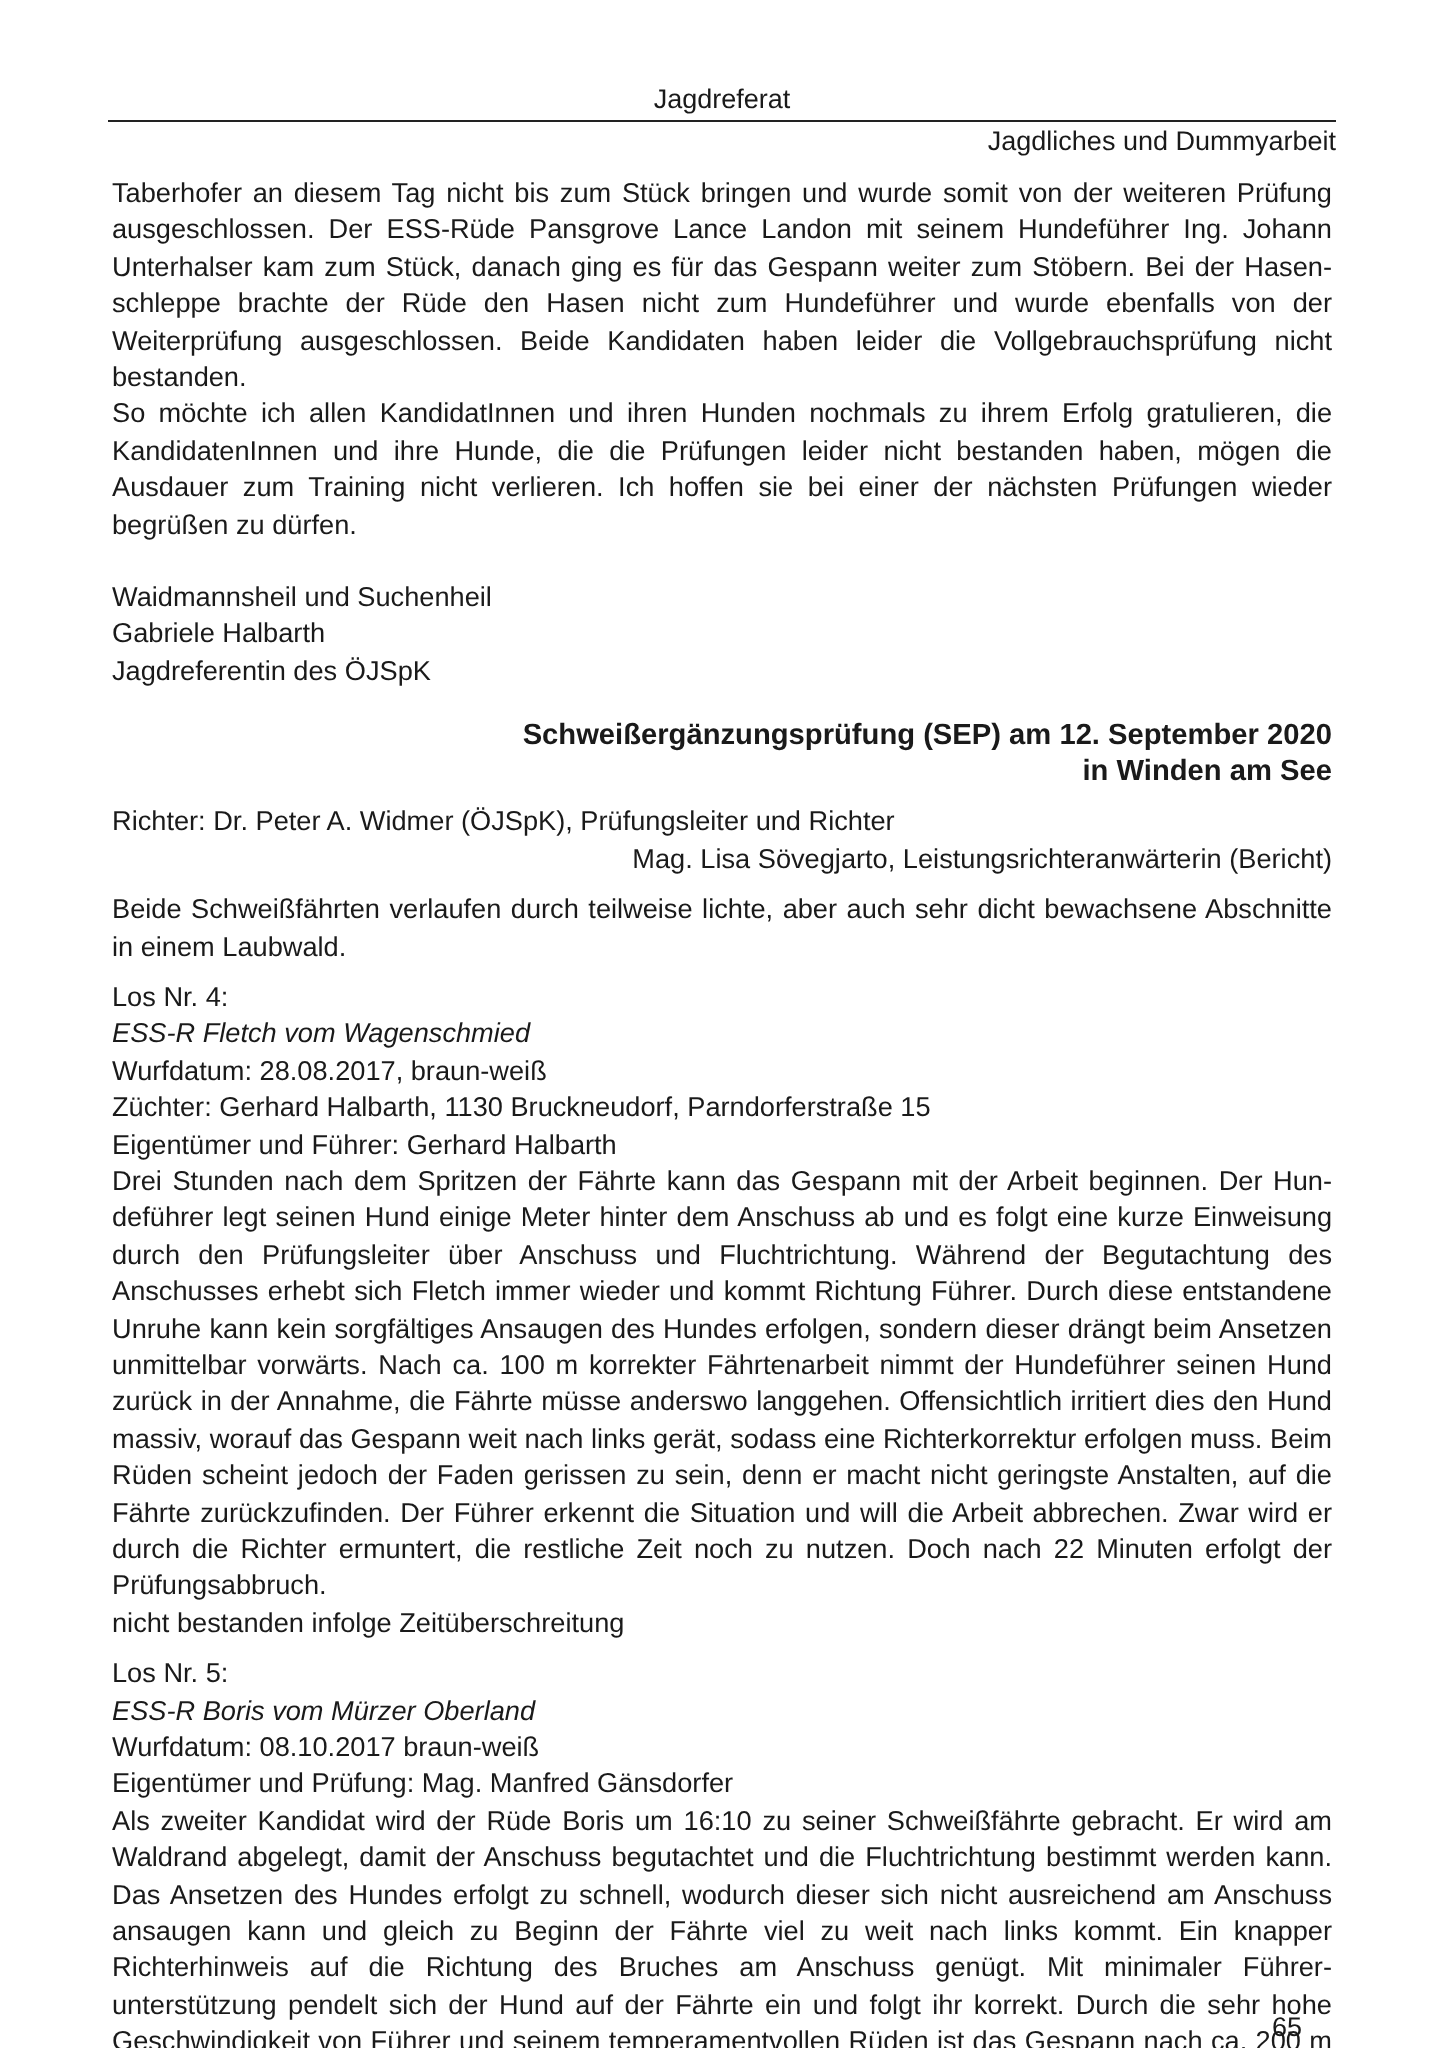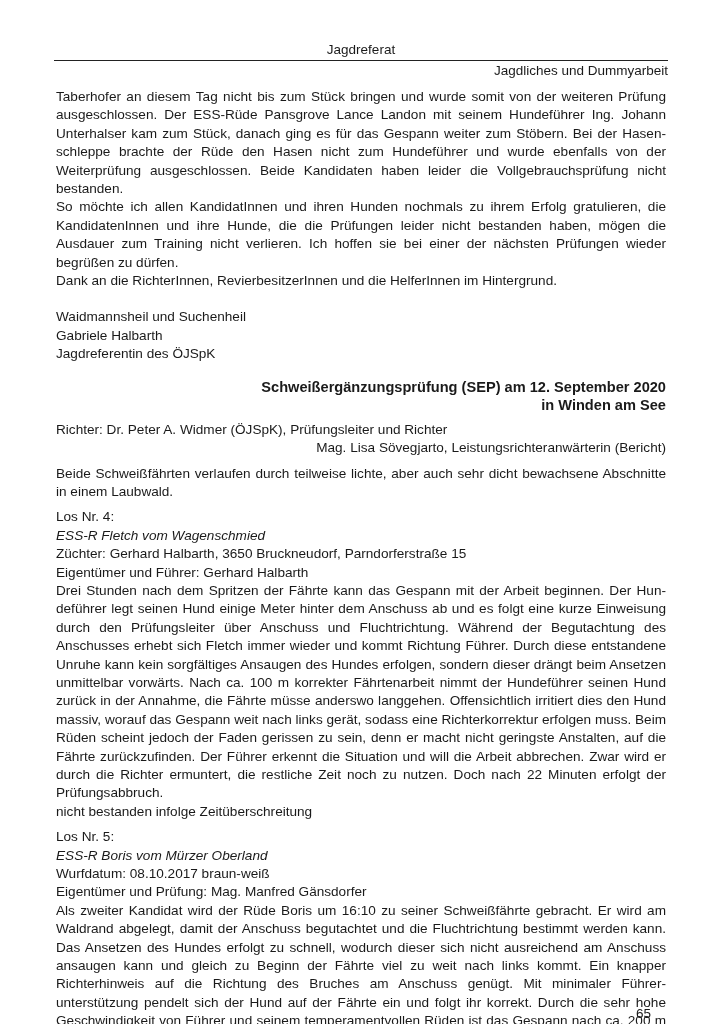--- a/index.html
+++ b/index.html
@@ -28,21 +28,20 @@
 <body>
 
 <div class="page">
   <div class="hdr1">Jagdreferat</div>
   <div class="hrule"></div>
   <div class="hdr2">Jagdliches und Dummyarbeit</div>
 
   <div class="body">
     <p class="last">Taberhofer an diesem Tag nicht bis zum Stück bringen und wurde somit von der weiteren Prüfung ausgeschlossen. Der ESS-Rüde Pansgrove Lance Landon mit seinem Hundeführer Ing. Johann Unterhalser kam zum Stück, danach ging es für das Gespann weiter zum Stöbern. Bei der Hasen­schleppe brachte der Rüde den Hasen nicht zum Hundeführer und wurde ebenfalls von der Weiterprüfung ausgeschlossen. Beide Kandidaten haben leider die Vollgebrauchsprüfung nicht bestanden.</p>
     <p class="last">So möchte ich allen KandidatInnen und ihren Hunden nochmals zu ihrem Erfolg gratulieren, die KandidatenInnen und ihre Hunde, die die Prüfungen leider nicht bestanden haben, mögen die Ausdauer zum Training nicht verlieren. Ich hoffen sie bei einer der nächsten Prüfungen wieder begrüßen zu dürfen.</p>
-    <p class="last">Dank an die RichterInnen, RevierbesitzerInnen und die HelferInnen im Hintergrund.</p>
 
     <div class="gap" style="height:18px"></div>
 
     <div>
       <span class="line">Waidmannsheil und Suchenheil</span>
       <span class="line">Gabriele Halbarth</span>
       <span class="line">Jagdreferentin des ÖJSpK</span>
     </div>
 
     <div class="gap" style="height:14px"></div>
@@ -61,21 +60,22 @@
 
     <div class="gap-s"></div>
 
     <p class="last">Beide Schweißfährten verlaufen durch teilweise lichte, aber auch sehr dicht bewachsene Abschnit­te in einem Laubwald.</p>
 
     <div class="gap-s"></div>
 
     <div>
       <span class="line">Los Nr. 4:</span>
       <span class="line italic">ESS-R Fletch vom Wagenschmied</span>
-      <span class="line">Züchter: Gerhard Halbarth, 3650 Bruckneudorf, Parndorferstraße 15</span>
+      <span class="line">Wurfdatum: 28.08.2017, braun-weiß</span>
+      <span class="line">Züchter: Gerhard Halbarth, 1130 Bruckneudorf, Parndorferstraße 15</span>
       <span class="line">Eigentümer und Führer: Gerhard Halbarth</span>
       <p class="last">Drei Stunden nach dem Spritzen der Fährte kann das Gespann mit der Arbeit beginnen. Der Hun­deführer legt seinen Hund einige Meter hinter dem Anschuss ab und es folgt eine kurze Einwei­sung durch den Prüfungsleiter über Anschuss und Fluchtrichtung. Während der Begutachtung des Anschusses erhebt sich Fletch immer wieder und kommt Richtung Führer. Durch diese entstande­ne Unruhe kann kein sorgfältiges Ansaugen des Hundes erfolgen, sondern dieser drängt beim Ansetzen unmittelbar vorwärts. Nach ca. 100 m korrekter Fährtenarbeit nimmt der Hundeführer seinen Hund zurück in der Annahme, die Fährte müsse anderswo langgehen. Offensichtlich irritiert dies den Hund massiv, worauf das Gespann weit nach links gerät, sodass eine Richterkorrektur erfolgen muss. Beim Rüden scheint jedoch der Faden gerissen zu sein, denn er macht nicht ge­ringste Anstalten, auf die Fährte zurückzufinden. Der Führer erkennt die Situation und will die Arbeit abbrechen. Zwar wird er durch die Richter ermuntert, die restliche Zeit noch zu nutzen. Doch nach 22 Minuten erfolgt der Prüfungsabbruch.</p>
       <span class="line">nicht bestanden infolge Zeitüberschreitung</span>
     </div>
 
     <div class="gap-s"></div>
 
     <div>
       <span class="line">Los Nr. 5:</span>
       <span class="line italic">ESS-R Boris vom Mürzer Oberland</span>

